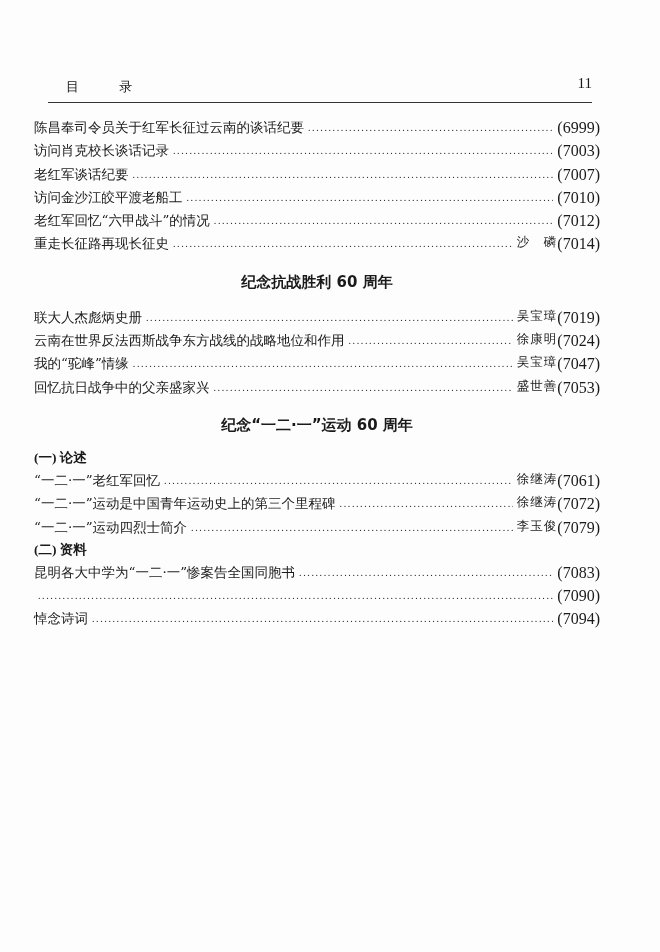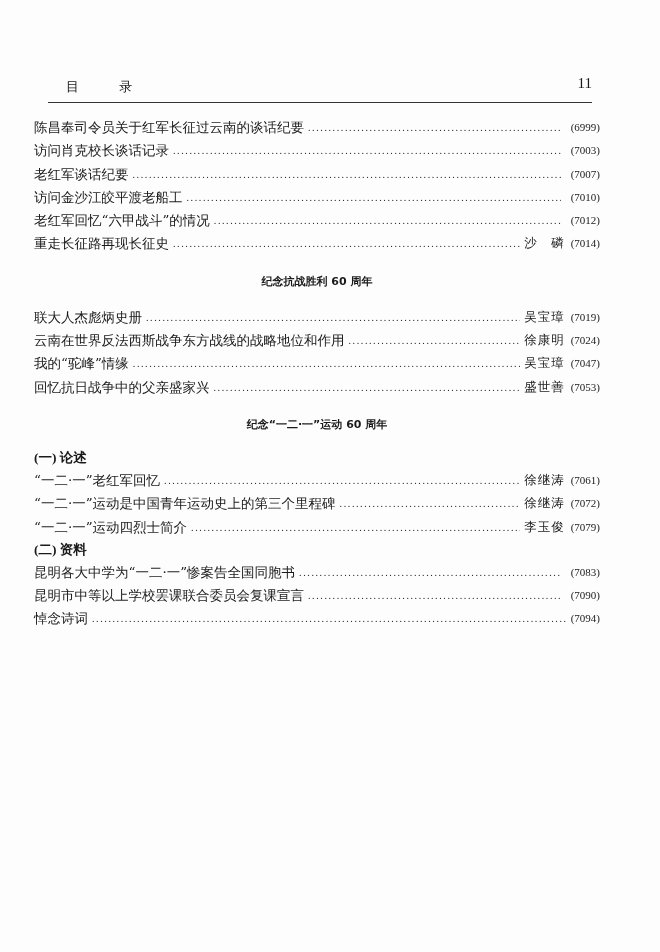--- a/index.html
+++ b/index.html
@@ -31,28 +31,28 @@
     .row .title { flex: 0 0 auto; }
     .row .leader {
       flex: 1 1 auto; overflow: hidden; margin: 0 4px; color: #222;
       font-size: 10px; letter-spacing: 1.6px;
       font-family: "Liberation Serif", serif;
     }
     .row .leader::after {
       content: "................................................................................................................................................";
     }
     .row .author {
-      flex: 0 0 auto; font-family: Liberation Serif, serif; font-size: 12.5px;
-      margin-right: 6px; letter-spacing: 1px;
+      flex: 0 0 auto; font-family: Liberation Mono, monospace; font-size: 12.5px;
+      letter-spacing: 1px;
     }
     .row .page {
-      flex: 0 0 auto; font-family: "Liberation Serif", serif; font-size: 11px;
+      flex: 0 0 auto; font-family: "Liberation Serif", serif; font-size: 16px;
     }
     .section-heading {
-      text-align: center; font-weight: bold; font-size: 11px;
+      text-align: center; font-weight: bold; font-size: 15px;
       font-family: "DejaVu Sans", sans-serif;
       height: 20px; line-height: 20px;
     }
     .sub-heading {
       font-weight: bold; font-size: 13.5px;
       font-family: Liberation Serif, serif;
       height: 22px; line-height: 22px;
     }
   </style>
 </head>
@@ -159,21 +159,20 @@
       </div>
 
     <div class="sub-heading">(二) 资料</div>
     <div class="row">
         <span class="title">昆明各大中学为“一二·一”惨案告全国同胞书</span>
         <span class="leader"></span>
         <span class="author"></span>
         <span class="page">(7083)</span>
       </div>
     <div class="row">
-        <span class="title">昆明市中等以上学校罢课联合委员会复课宣言</span>
         <span class="leader"></span>
         <span class="author"></span>
         <span class="page">(7090)</span>
       </div>
     <div class="row">
         <span class="title">悼念诗词</span>
         <span class="leader"></span>
         <span class="page">(7094)</span>
       </div>
   </div>

